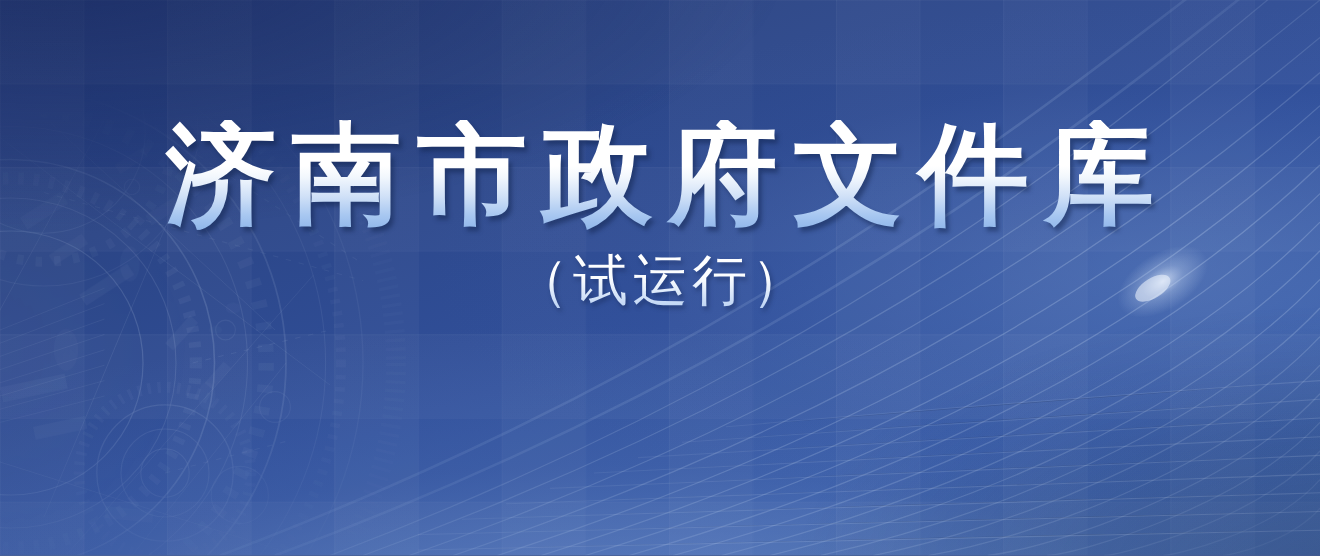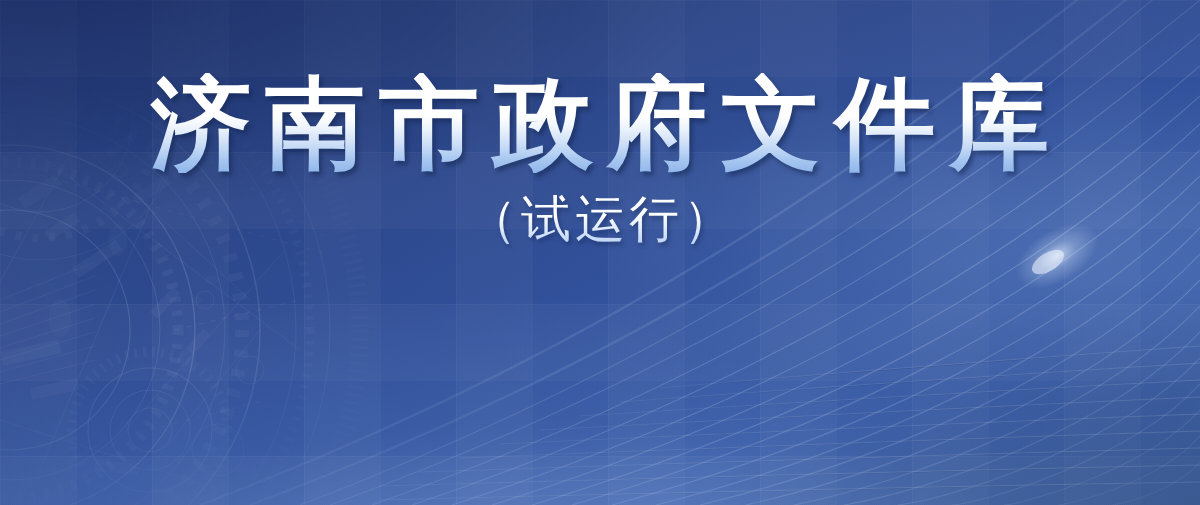--- a/index.html
+++ b/index.html
@@ -66,21 +66,21 @@
     top: 0;
     width: 1200px;
     height: 505px;
     display: flex;
     flex-direction: column;
     align-items: center;
     justify-content: flex-start;
   }
 
   .title-wrap {
-    margin-top: 68px;
+    margin-top: 104px;
     height: 110px;
     display: flex;
     align-items: center;
     justify-content: flex-start;
   }
 
   .title {
     font-family: "Liberation Sans", "DejaVu Sans", sans-serif;
     font-size: 100px;
     font-weight: bold;

